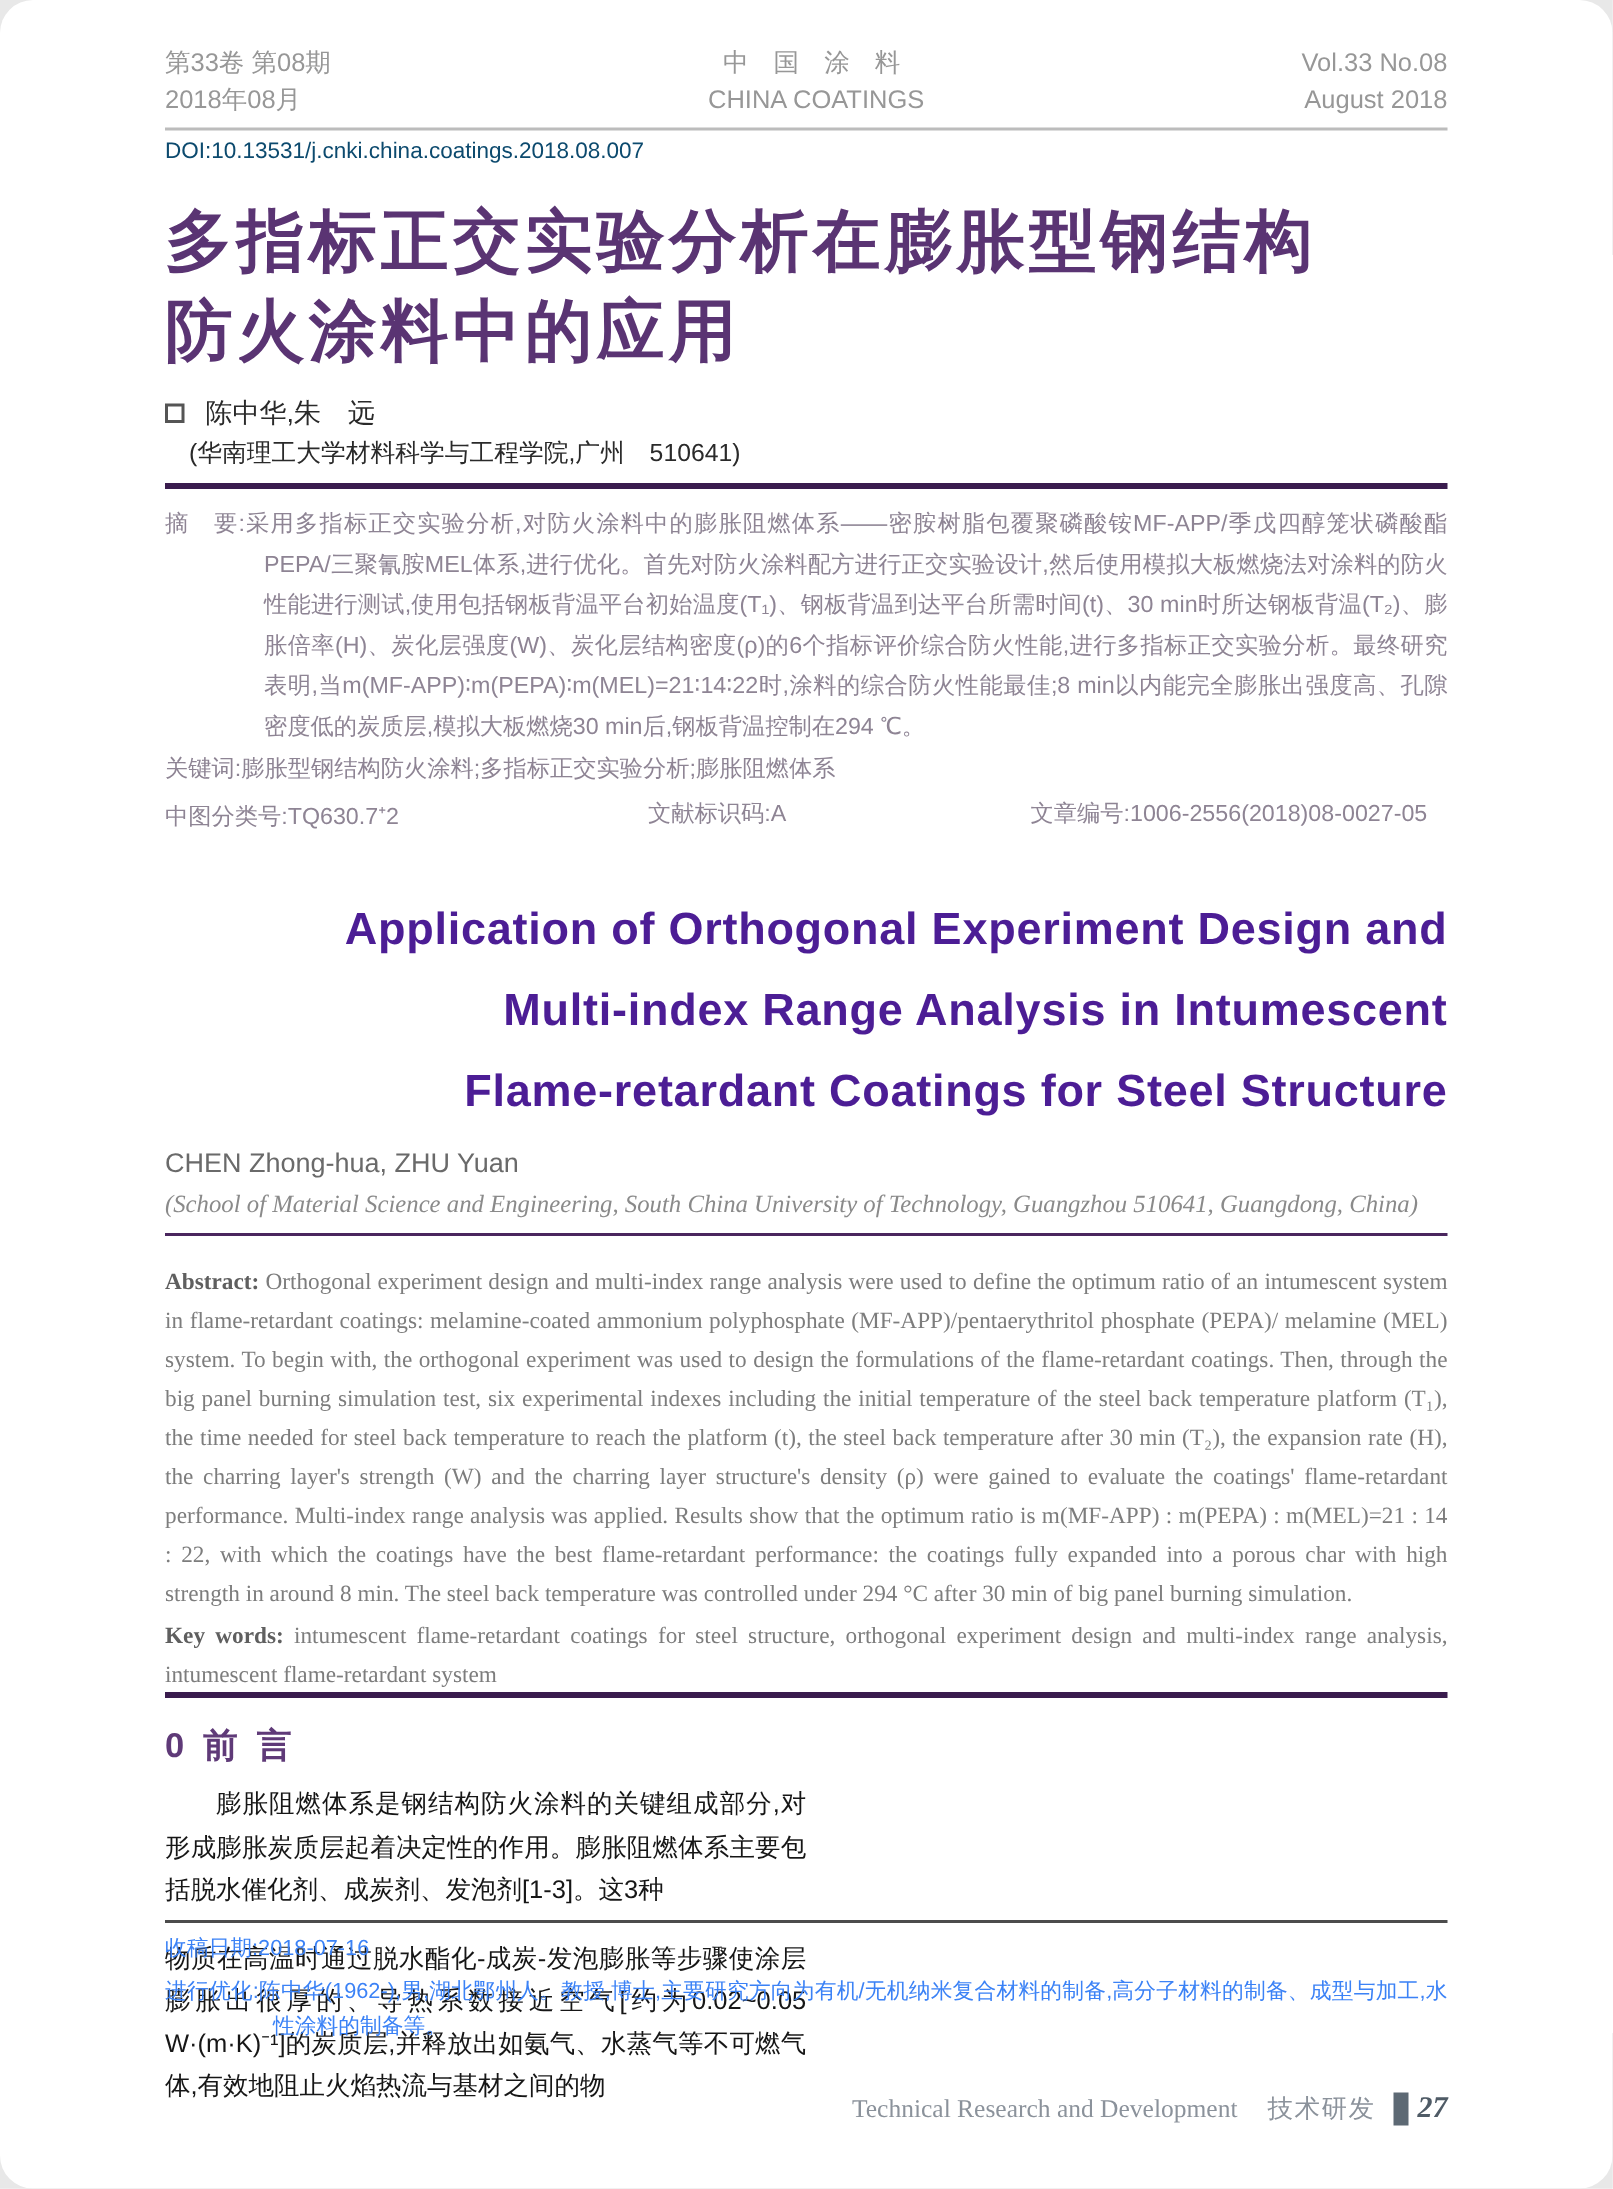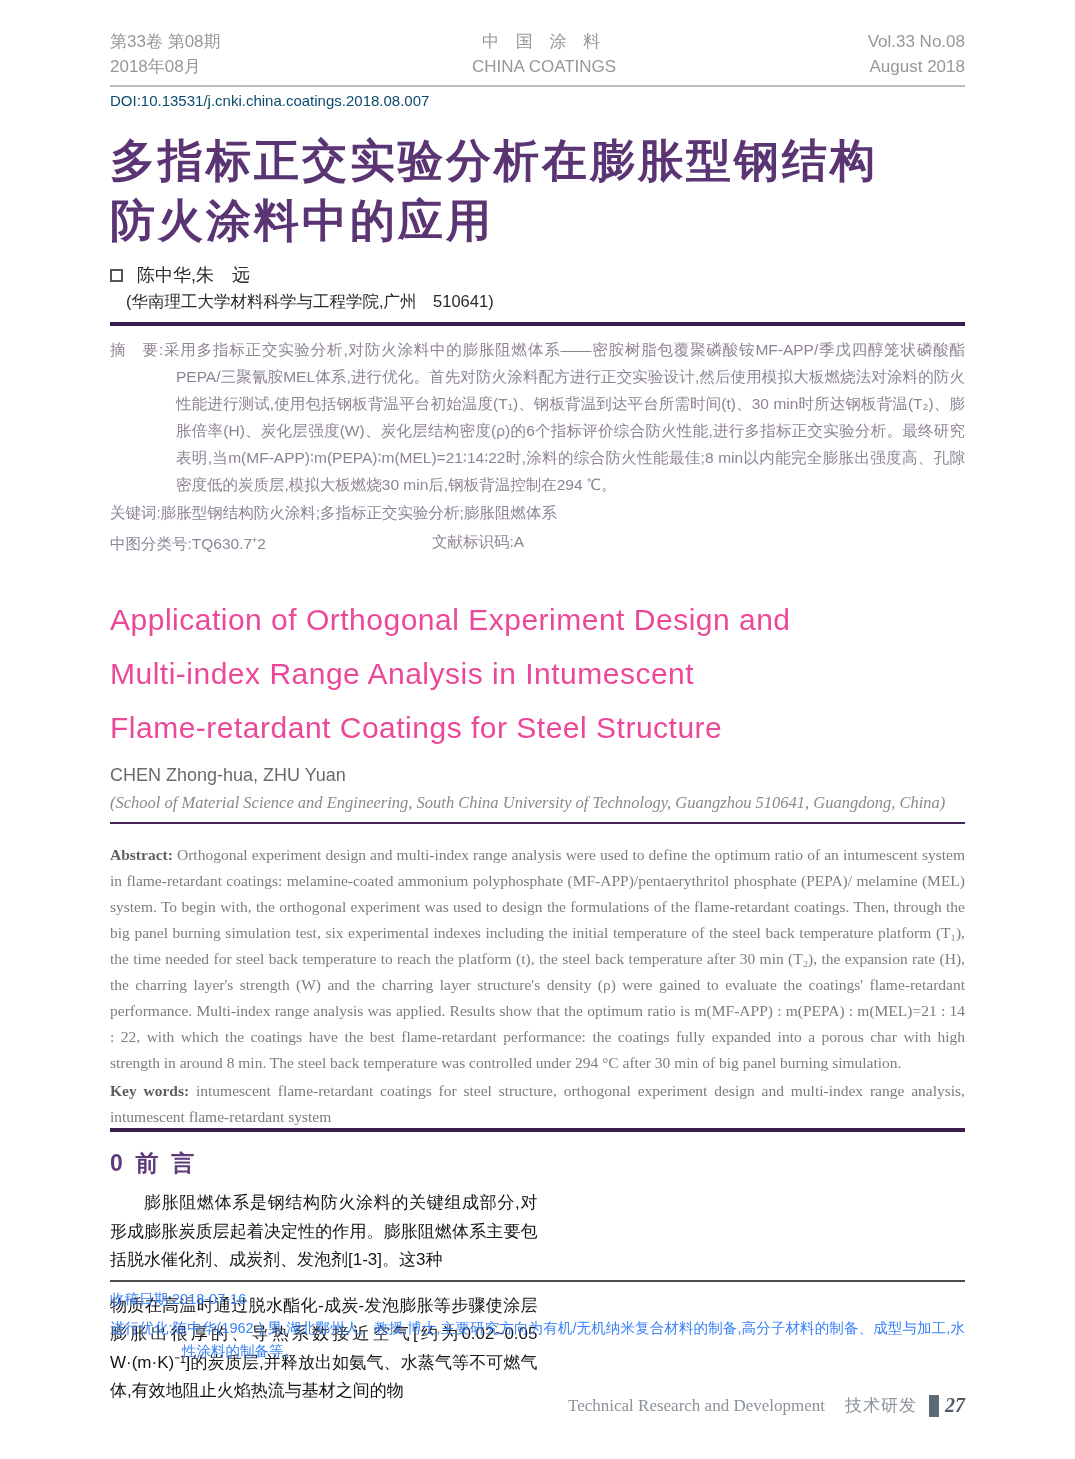--- a/index.html
+++ b/index.html
@@ -1,21 +1,21 @@
 <!DOCTYPE html>
 <html><head>
 <meta charset="utf-8">
 <style>
   * { margin:0; padding:0; box-sizing:border-box; }
   html,body { background:#e8e8e8; }
   .page {
     position:relative; width:1075px; height:1459px; margin:0 auto;
     background:#ffffff; overflow:hidden;
     padding:30px 110px 0 110px;
-    font-family:"Liberation Sans", sans-serif; color:#1f1f1f;
+    font-family:"Liberation Sans", sans-serif; color:#1f1f1f;border-radius:22px;
   }
   
   .jheader { display:flex; justify-content:space-between; color:#979797;
     font-size:17px; line-height:1.45; padding-bottom:6px; border-bottom:2px solid #bcbcbc; }
   .jheader .c { text-align:center; }
   .jheader .r { text-align:right; }
   .jheader .cn-journal { letter-spacing:6px; }
   .doi-line { margin-top:5px; font-size:15px; color:#0c4a6e; }
   
   .title-cn { margin-top:22px; color:#5a3473; font-weight:700;
@@ -26,22 +26,22 @@
   .rule-thick { height:4px; background:#3a1c4e; margin-top:9px; }
   .rule-thin { height:2px; background:#4a265e; margin-top:9px; }
   
   .abs-cn { margin-top:10px; color:#8e8494; font-size:15.5px; line-height:27px;
     text-align:justify; padding-left:66px; text-indent:-66px; }
   .abs-cn .lbl { white-space:pre; }
   .kw-cn { margin-top:2px; color:#8e8494; font-size:15.5px; line-height:26px; }
   .meta-row { margin-top:6px; display:flex; color:#8e8494; font-size:15.5px; }
   .meta-row .m1 { width:322px; } .meta-row .m2 { width:255px; } .meta-row .m3 { flex:1; }
   
-  .title-en { margin-top:38px; color:#ec4899; font-weight:400;
-    font-size:30px; line-height:54px; letter-spacing:0.5px; }
+  .title-en { margin-top:38px; color:#4c1d95; font-weight:700;
+    font-size:30px; line-height:54px; letter-spacing:0.5px;text-align:right; }
   .authors-en { margin-top:10px; font-size:18px; color:#6a6a6a; }
   .affil-en { margin-top:7px; font-family:"Liberation Serif", serif; font-style:italic;
     font-size:16.5px; color:#8a8a8a; }
   .abs-en { margin-top:18px; font-family:"Liberation Serif", serif; color:#7d7d7d;
     font-size:15.5px; line-height:26px; text-align:justify; }
   .abs-en b, .kw-en b { color:#5f5f5f; }
   .kw-en { margin-top:2px; font-family:"Liberation Serif", serif; color:#7d7d7d;
     font-size:15.5px; line-height:26px; text-align:justify; }
   
   .section-block { position:absolute; left:110px; right:110px; top:1128px; }
@@ -96,20 +96,21 @@
 
   <div class="rule-thick"></div>
 
   <div class="abs-cn"><span class="lbl">摘　要:</span><span>采用多指标正交实验分析,对防火涂料中的膨胀阻燃体系——密胺树脂包覆聚磷酸铵MF-APP/季戊四醇笼状磷酸酯PEPA/三聚氰胺MEL体系,进行优化。首先对防火涂料配方进行正交实验设计,然后使用模拟大板燃烧法对涂料的防火性能进行测试,使用包括钢板背温平台初始温度(T₁)、钢板背温到达平台所需时间(t)、30 min时所达钢板背温(T₂)、膨胀倍率(H)、炭化层强度(W)、炭化层结构密度(ρ)的6个指标评价综合防火性能,进行多指标正交实验分析。最终研究表明,当m(MF-APP)∶m(PEPA)∶m(MEL)=21∶14∶22时,涂料的综合防火性能最佳;8 min以内能完全膨胀出强度高、孔隙密度低的炭质层,模拟大板燃烧30 min后,钢板背温控制在294 ℃。</span></div>
 
   <div class="kw-cn"><span>关键词:</span><span>膨胀型钢结构防火涂料;多指标正交实验分析;膨胀阻燃体系</span></div>
 
   <div class="meta-row">
     <span class="m1">中图分类号:TQ630.7⁺2</span>
     <span class="m2">文献标识码:A</span>
+    <span class="m3">文章编号:1006-2556(2018)08-0027-05</span>
   </div>
 
   <div class="title-en">
     <div>Application of Orthogonal Experiment Design and</div>
     <div>Multi-index Range Analysis in Intumescent</div>
     <div>Flame-retardant Coatings for Steel Structure</div>
   </div>
 
   <div class="authors-en">CHEN Zhong-hua, ZHU Yuan</div>
   <div class="affil-en">(School of Material Science and Engineering, South China University of Technology, Guangzhou 510641, Guangdong, China)</div>

